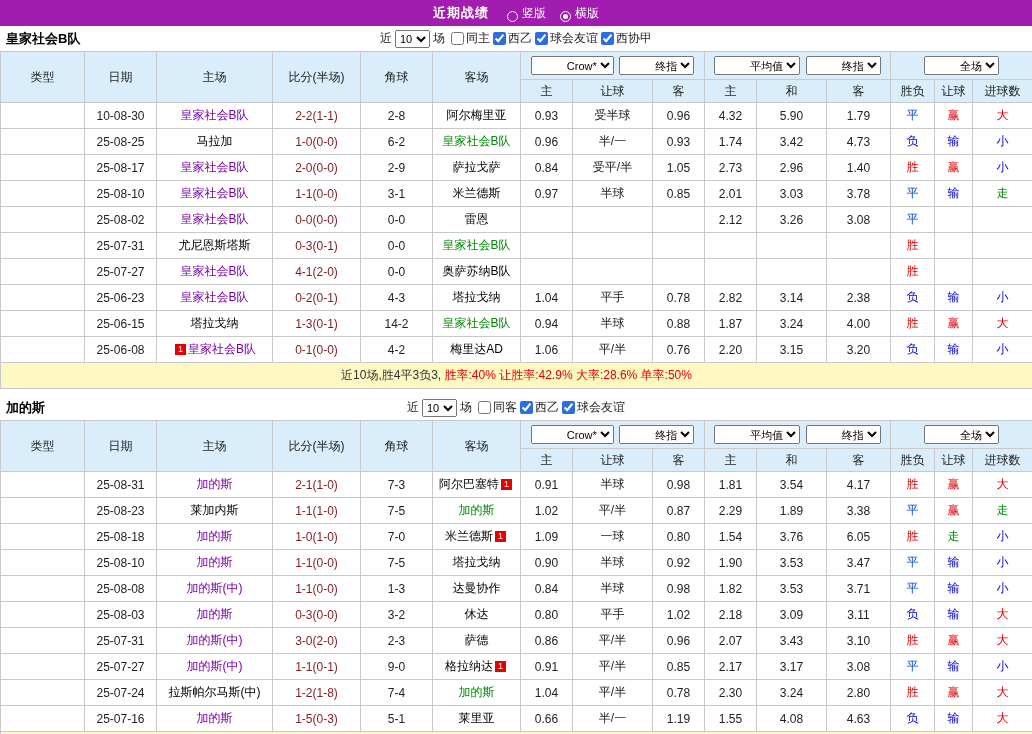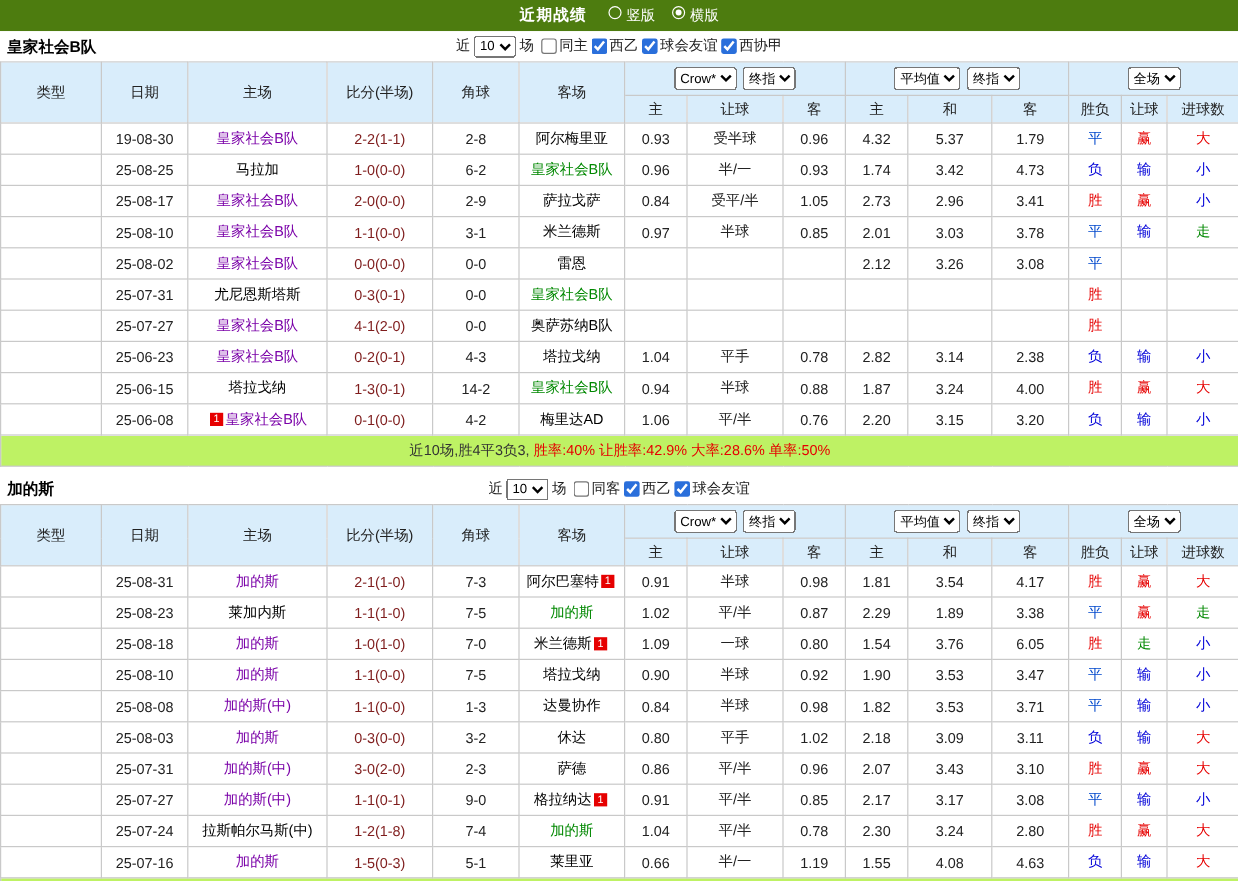--- a/index.html
+++ b/index.html
@@ -1,40 +1,40 @@
 <!DOCTYPE html>
 <html><head>
 <meta charset="utf-8">
 <style>
   html,body{margin:0;padding:0;}
   body{width:1032px;background:#fff;font-family:"Liberation Sans","DejaVu Sans",sans-serif;font-size:12px;color:#222;}
 
-  .topbar{height:26px;background:#4d7c0f;display:flex;align-items:center;justify-content:center;gap:18px;}
+  .topbar{height:26px;background:#a21caf;display:flex;align-items:center;justify-content:center;gap:18px;}
   .topbar .title{color:#fff;font-weight:bold;font-size:13px;letter-spacing:1px;}
   .radio-group{display:flex;align-items:center;gap:14px;}
-  .radio-opt{display:inline-flex;align-items:flex-start;gap:4px;color:#fff;cursor:pointer;font-size:12px;}
+  .radio-opt{display:inline-flex;align-items:flex-end;gap:4px;color:#fff;cursor:pointer;font-size:12px;}
   .rcir{width:11px;height:11px;border:1px solid #fff;border-radius:50%;display:inline-block;position:relative;box-sizing:border-box;}
   .rcir.sel::after{content:"";position:absolute;left:2px;top:2px;right:2px;bottom:2px;border-radius:50%;background:#fff;}
 
   .filterbar{height:25px;position:relative;display:flex;align-items:center;background:#fff;}
   .team-name{position:absolute;left:6px;font-weight:bold;font-size:13px;color:#000;}
   .filter-controls{margin:0 auto;display:flex;align-items:center;gap:3px;}
   .filter-controls select{font-size:11px;height:18px;}
   .cbs{display:inline-flex;align-items:flex-end;}
   .cbs label{display:inline-flex;align-items:center;margin-left:3px;cursor:pointer;}
   .cbs input{width:13px;height:13px;margin:0 2px 0 0;accent-color:#2a6fdb;}
 
   table.grid{width:1032px;border-collapse:collapse;table-layout:fixed;}
   .grid th,.grid td{border:1px solid #c9c9c9;text-align:center;overflow:hidden;white-space:nowrap;padding:0 1px;}
   .grid thead th{background:#d9edfb;font-weight:normal;color:#222;}
   .grid thead tr.r1 th{height:27px;}
   .grid thead tr.r2 th{height:22px;}
   .grid tbody td{height:25px;background:#fff;}
-  .grid tfoot td{height:25px;background:#bef264;}
-  .dd-cell select{font-size:11px;height:19px;margin:0 1px;}
+  .grid tfoot td{height:25px;background:#fef9c3;}
+  .dd-cell select{font-size:11px;height:19px;margin:0 1px;padding-left:31px;}
 
   td.lg{color:#fff;font-weight:bold;}
   .lg-green{background:#009933;}
   .lg-teal{background:#00a2a2;}
   .lg-blue{background:#4472d8;}
   td.score{color:#7f1d1d;}
   td.team{color:#000;}
   td.team.focal-h{color:#7a00a8;}
   td.team.focal-a{color:#008800;}
   .res-win{color:#e60000;}
@@ -140,30 +140,30 @@
         <th>和</th>
         <th>客</th>
         <th>胜负</th>
         <th>让球</th>
         <th>进球数</th>
       </tr>
     </thead>
     <tbody id="tbody-0">
         <tr>
           <td class="lg lg-green">西乙</td>
-          <td class="date">19-08-30</td>
+          <td class="date">10-08-30</td>
           <td class="team focal-h">皇家社会B队</td>
           <td class="score">2-2(1-1)</td>
           <td class="corner">2-8</td>
           <td class="team">阿尔梅里亚</td>
           <td class="odds">0.93</td>
           <td class="odds">受半球</td>
           <td class="odds">0.96</td>
           <td class="odds">4.32</td>
-          <td class="odds">5.37</td>
+          <td class="odds">5.90</td>
           <td class="odds">1.79</td>
           <td class="res res-draw">平</td>
           <td class="res res-win">赢</td>
           <td class="res res-win">大</td>
         </tr>
         <tr>
           <td class="lg lg-green">西乙</td>
           <td class="date">25-08-25</td>
           <td class="team">马拉加</td>
           <td class="score">1-0(0-0)</td>
@@ -184,21 +184,21 @@
           <td class="date">25-08-17</td>
           <td class="team focal-h">皇家社会B队</td>
           <td class="score">2-0(0-0)</td>
           <td class="corner">2-9</td>
           <td class="team">萨拉戈萨</td>
           <td class="odds">0.84</td>
           <td class="odds">受平/半</td>
           <td class="odds">1.05</td>
           <td class="odds">2.73</td>
           <td class="odds">2.96</td>
-          <td class="odds">3.41</td>
+          <td class="odds">1.40</td>
           <td class="res res-win">胜</td>
           <td class="res res-win">赢</td>
           <td class="res res-lose">小</td>
         </tr>
         <tr>
           <td class="lg lg-teal">球会友谊</td>
           <td class="date">25-08-10</td>
           <td class="team focal-h">皇家社会B队</td>
           <td class="score">1-1(0-0)</td>
           <td class="corner">3-1</td>

